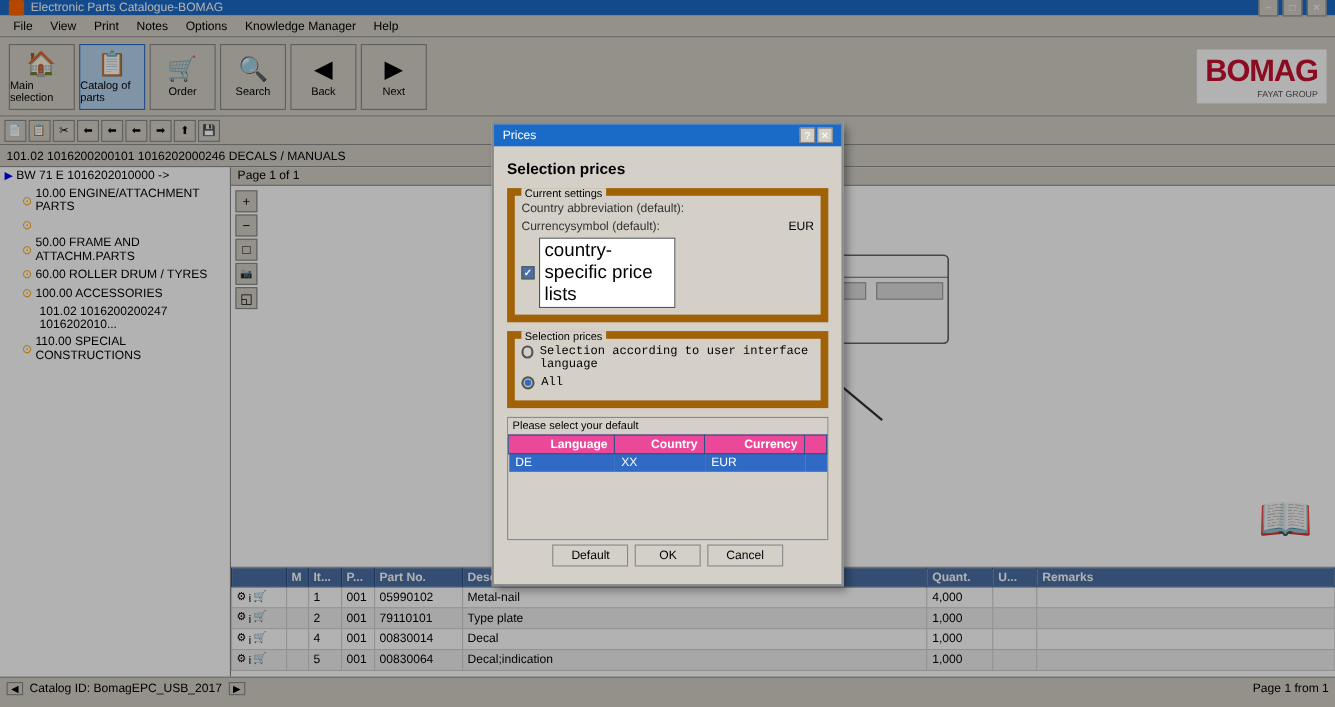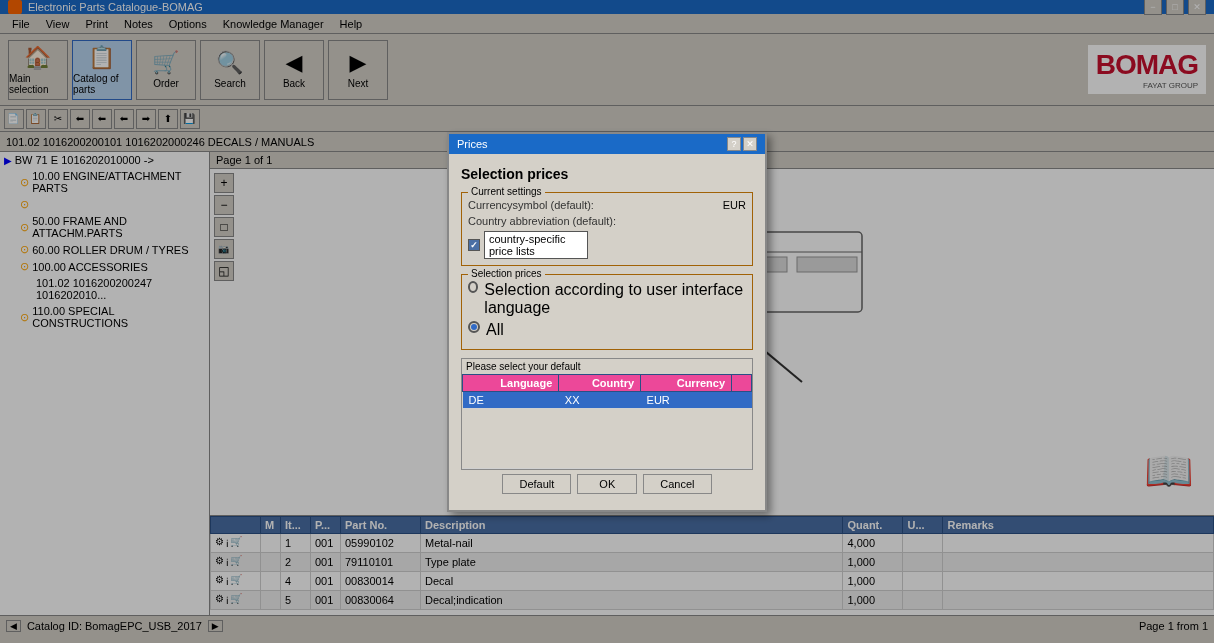--- a/index.html
+++ b/index.html
@@ -229,21 +229,21 @@
       cursor: pointer; font-size: 9px;
     }
     .modal-body { padding: 12px; }
     .modal-heading {
       font-size: 14px;
       font-weight: bold;
       margin-bottom: 10px;
       color: #000;
     }
     .modal-section {
-      border: 1px solid #a16207;
+      border: 7px solid #a16207;
       padding: 6px;
       margin-bottom: 8px;
       position: relative;
     }
     .modal-section-label {
       position: absolute;
       top: -7px;
       left: 6px;
       background: #d4d0c8;
       padding: 0 3px;
@@ -265,29 +265,30 @@
       margin-top: 4px;
     }
     .modal-checkbox-input {
       width: 12px; height: 12px; border: 1px solid #555; background: white;
       display: flex; align-items: center; justify-content: center;
     }
     .checkbox-text-box {
       border: 1px solid #555;
       background: white;
       padding: 1px 4px;
-      font-size: 11px;
-      width: 104px;
+      font-size: 17px;
+      width: 124px;
     }
     .radio-row {
       display: flex;
       align-items: flex-start;
       gap: 6px;
       margin-bottom: 4px;
-      font-size: 16px;
+      font-size: 11px;
+      font-family: Liberation Mono, monospace;
     }
     .radio-btn {
       width: 12px; height: 12px;
       border: 2px solid #555;
       border-radius: 50%;
       display: flex; align-items: center; justify-content: center;
     }
     .radio-btn.selected::after {
       content: '';
       width: 6px; height: 6px;
@@ -594,26 +595,26 @@
         <div class="modal-title-btn">✕</div>
       </div>
     </div>
 
     <div class="modal-body">
       <div class="modal-heading">Selection prices</div>
 
       <div class="modal-section">
         <span class="modal-section-label">Current settings</span>
         <div class="modal-row">
+          <label>Country abbreviation (default):</label>
+          <span></span>
+        </div>
+        <div class="modal-row">
           <label>Currencysymbol (default):</label>
           <span>EUR</span>
-        </div>
-        <div class="modal-row">
-          <label>Country abbreviation (default):</label>
-          <span></span>
         </div>
         <div class="modal-checkbox-row">
           <div class="modal-checkbox-input" style="background:#4a6fa5;">
             <span style="color:white; font-size:9px; font-weight:bold;">✓</span>
           </div>
           <div class="checkbox-text-box">country-specific price lists</div>
         </div>
       </div>
 
       <div class="modal-section">

